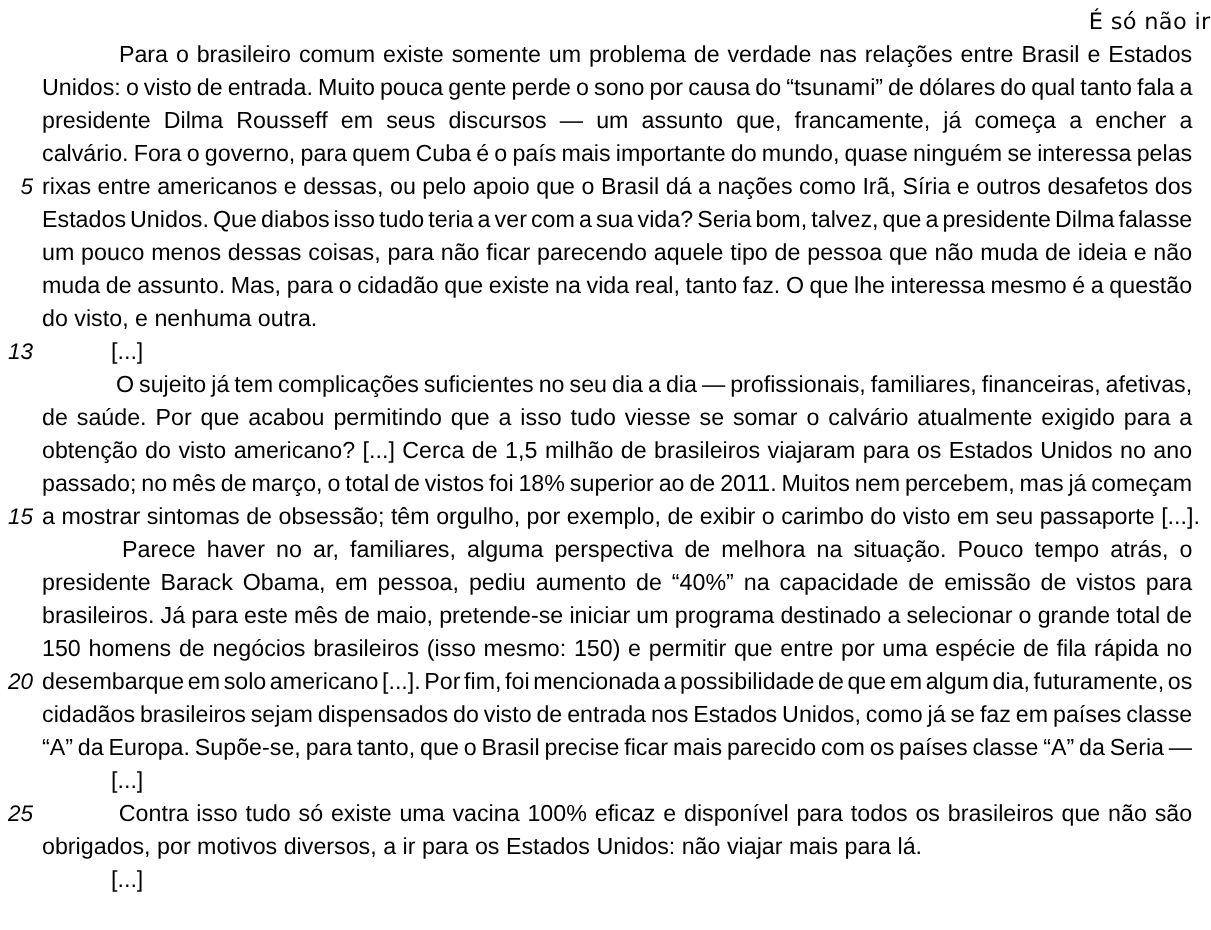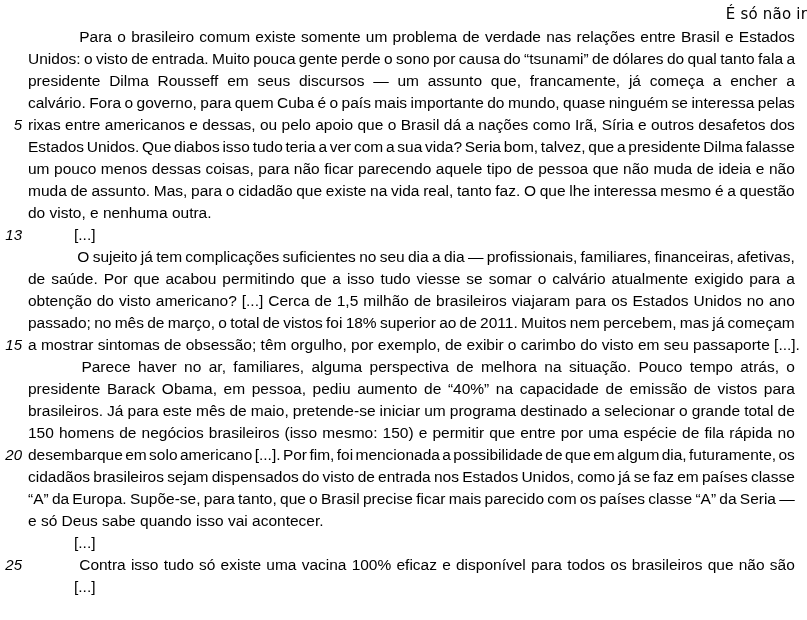--- a/index.html
+++ b/index.html
@@ -515,21 +515,20 @@
           <span>com</span>
           <span>os</span>
           <span>países</span>
           <span>classe</span>
           <span>“A”</span>
           <span>da</span>
           <span>Seria</span>
           <span>—</span>
         </span>
       </div>
-      <div class="ln"><span class="last">e só Deus sabe quando isso vai acontecer.</span></div>
       <div class="ln"><span class="ellipsis-line">[...]</span></div>
       <div class="ln">
         <span class="lineno">25</span>
         <span class="just indent">
           <span class="indent-sp"></span>
           <span>Contra</span>
           <span>isso</span>
           <span>tudo</span>
           <span>só</span>
           <span>existe</span>
@@ -541,16 +540,17 @@
           <span>disponível</span>
           <span>para</span>
           <span>todos</span>
           <span>os</span>
           <span>brasileiros</span>
           <span>que</span>
           <span>não</span>
           <span>são</span>
         </span>
       </div>
+      <div class="ln"><span class="last">obrigados, por motivos diversos, a ir para os Estados Unidos: não viajar mais para lá.</span></div>
       <div class="ln"><span class="ellipsis-line">[...]</span></div>
     </div>
 
 </div>
 
 </body></html>

